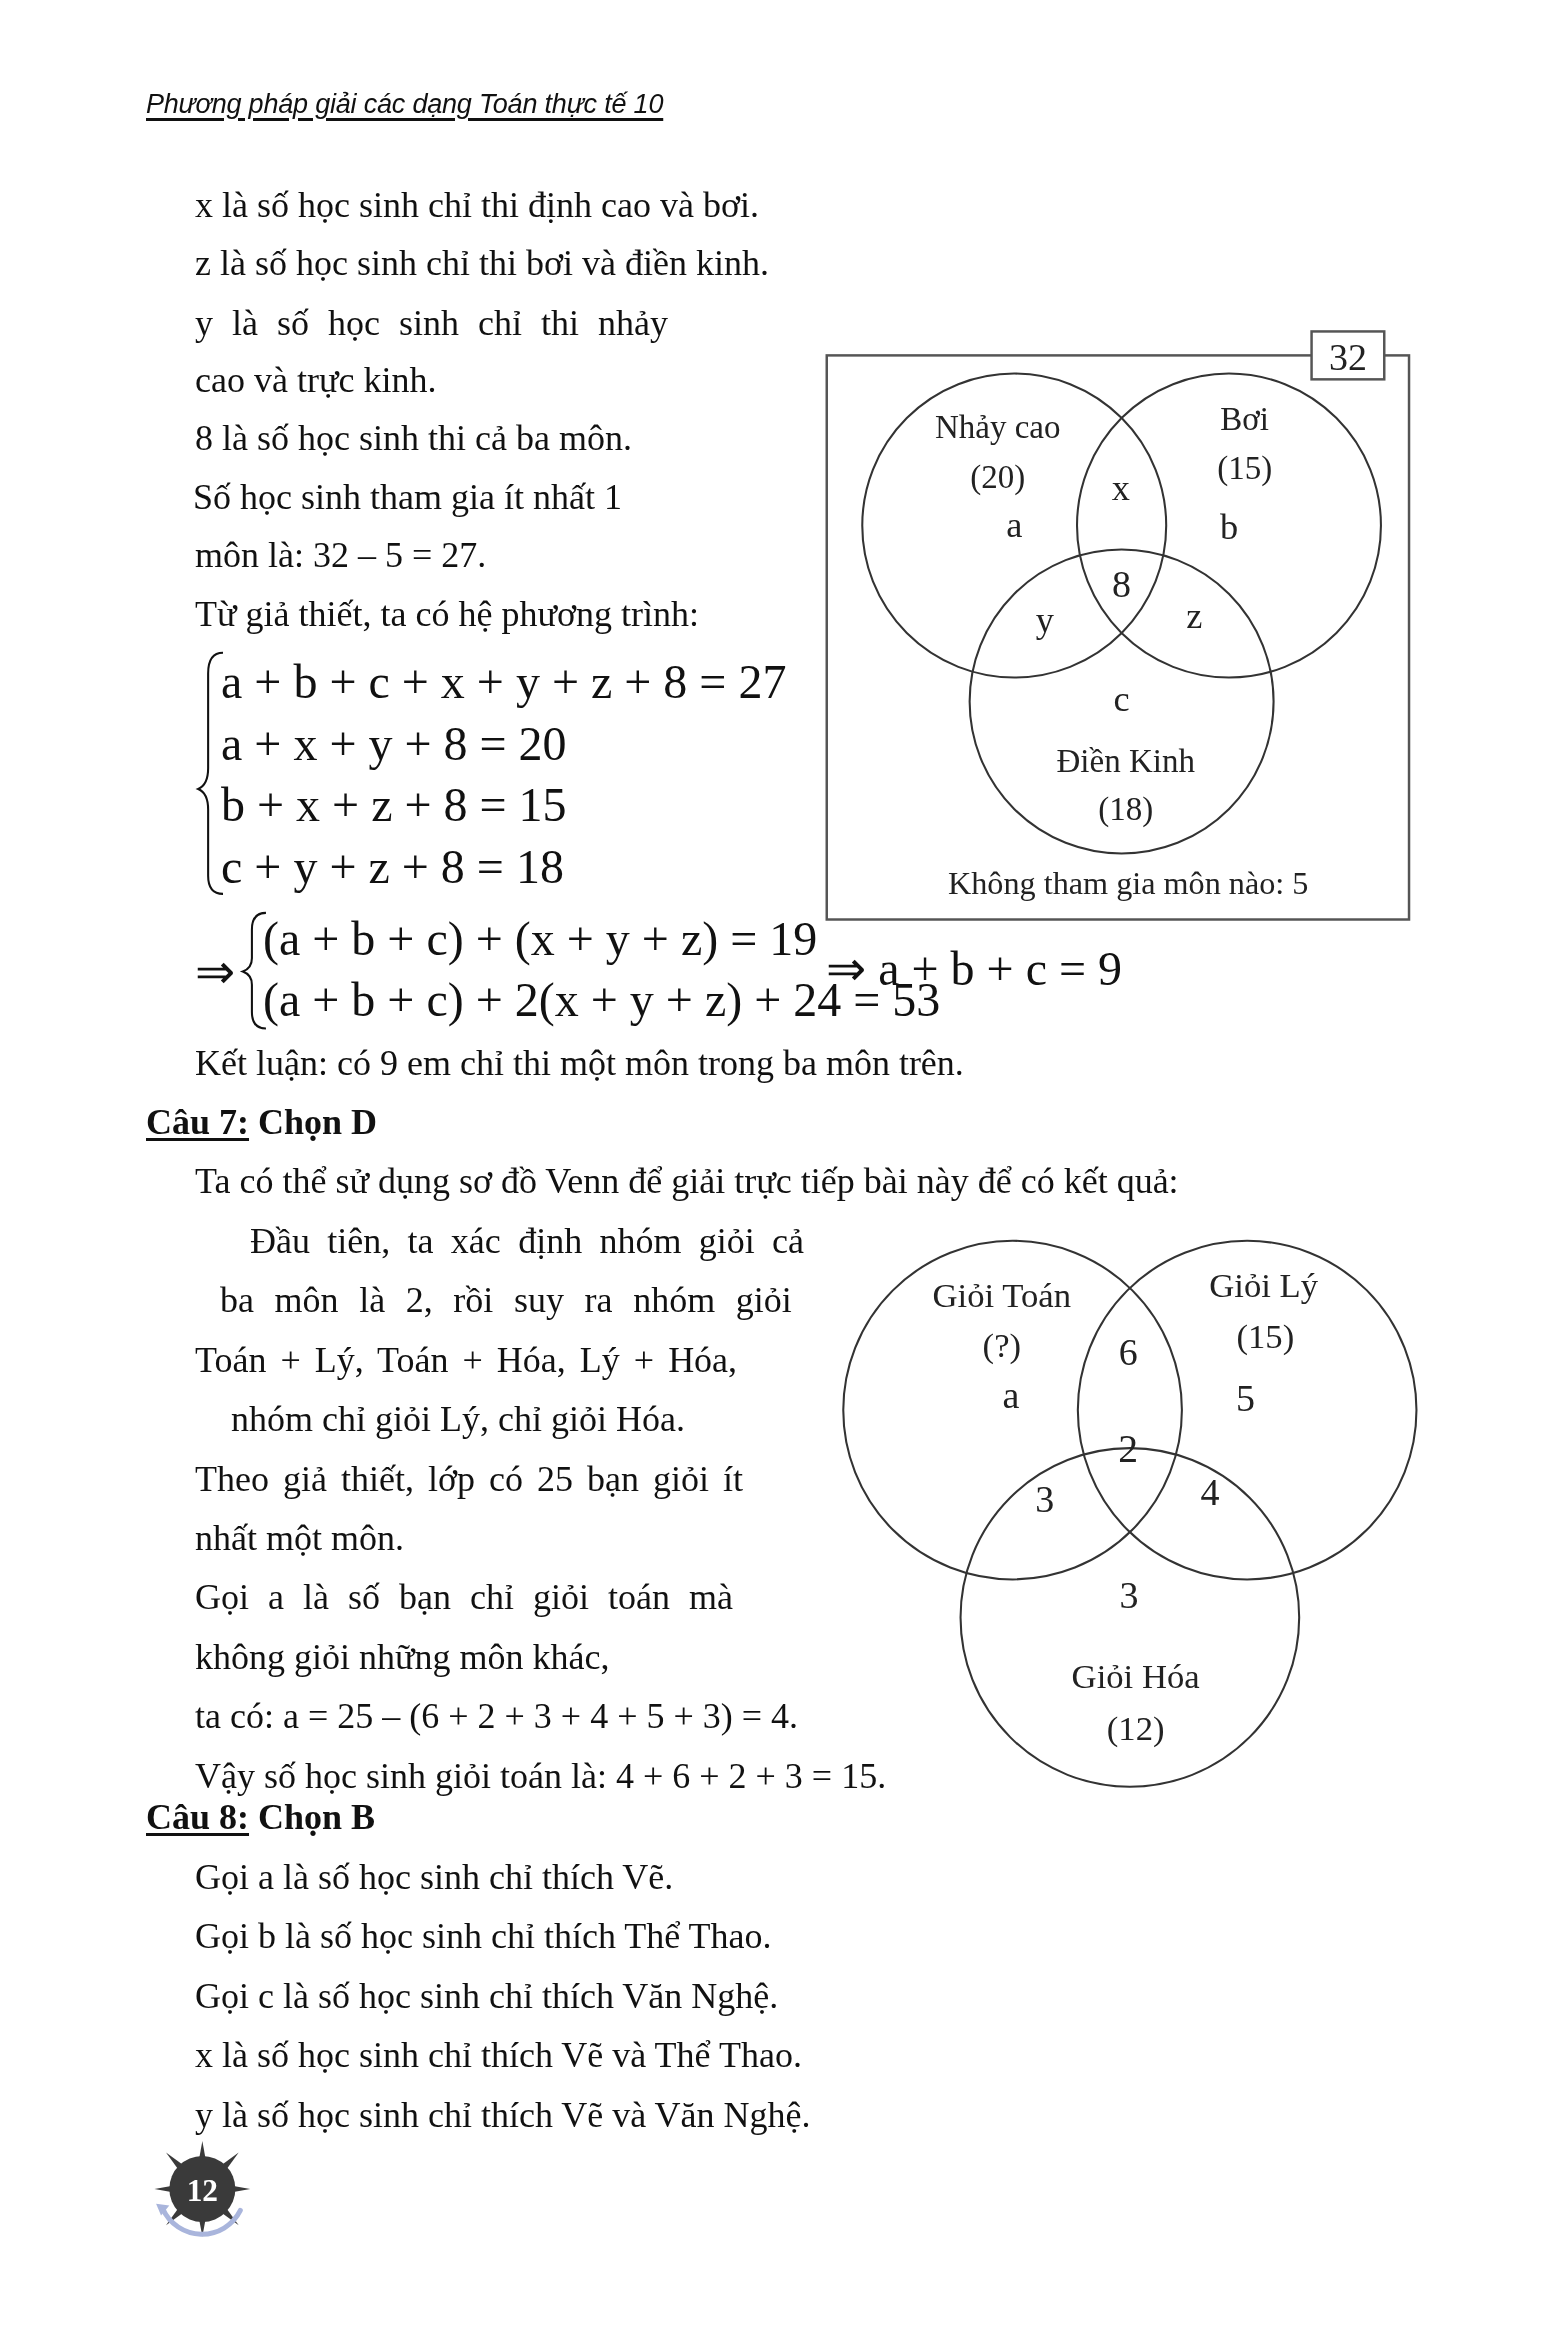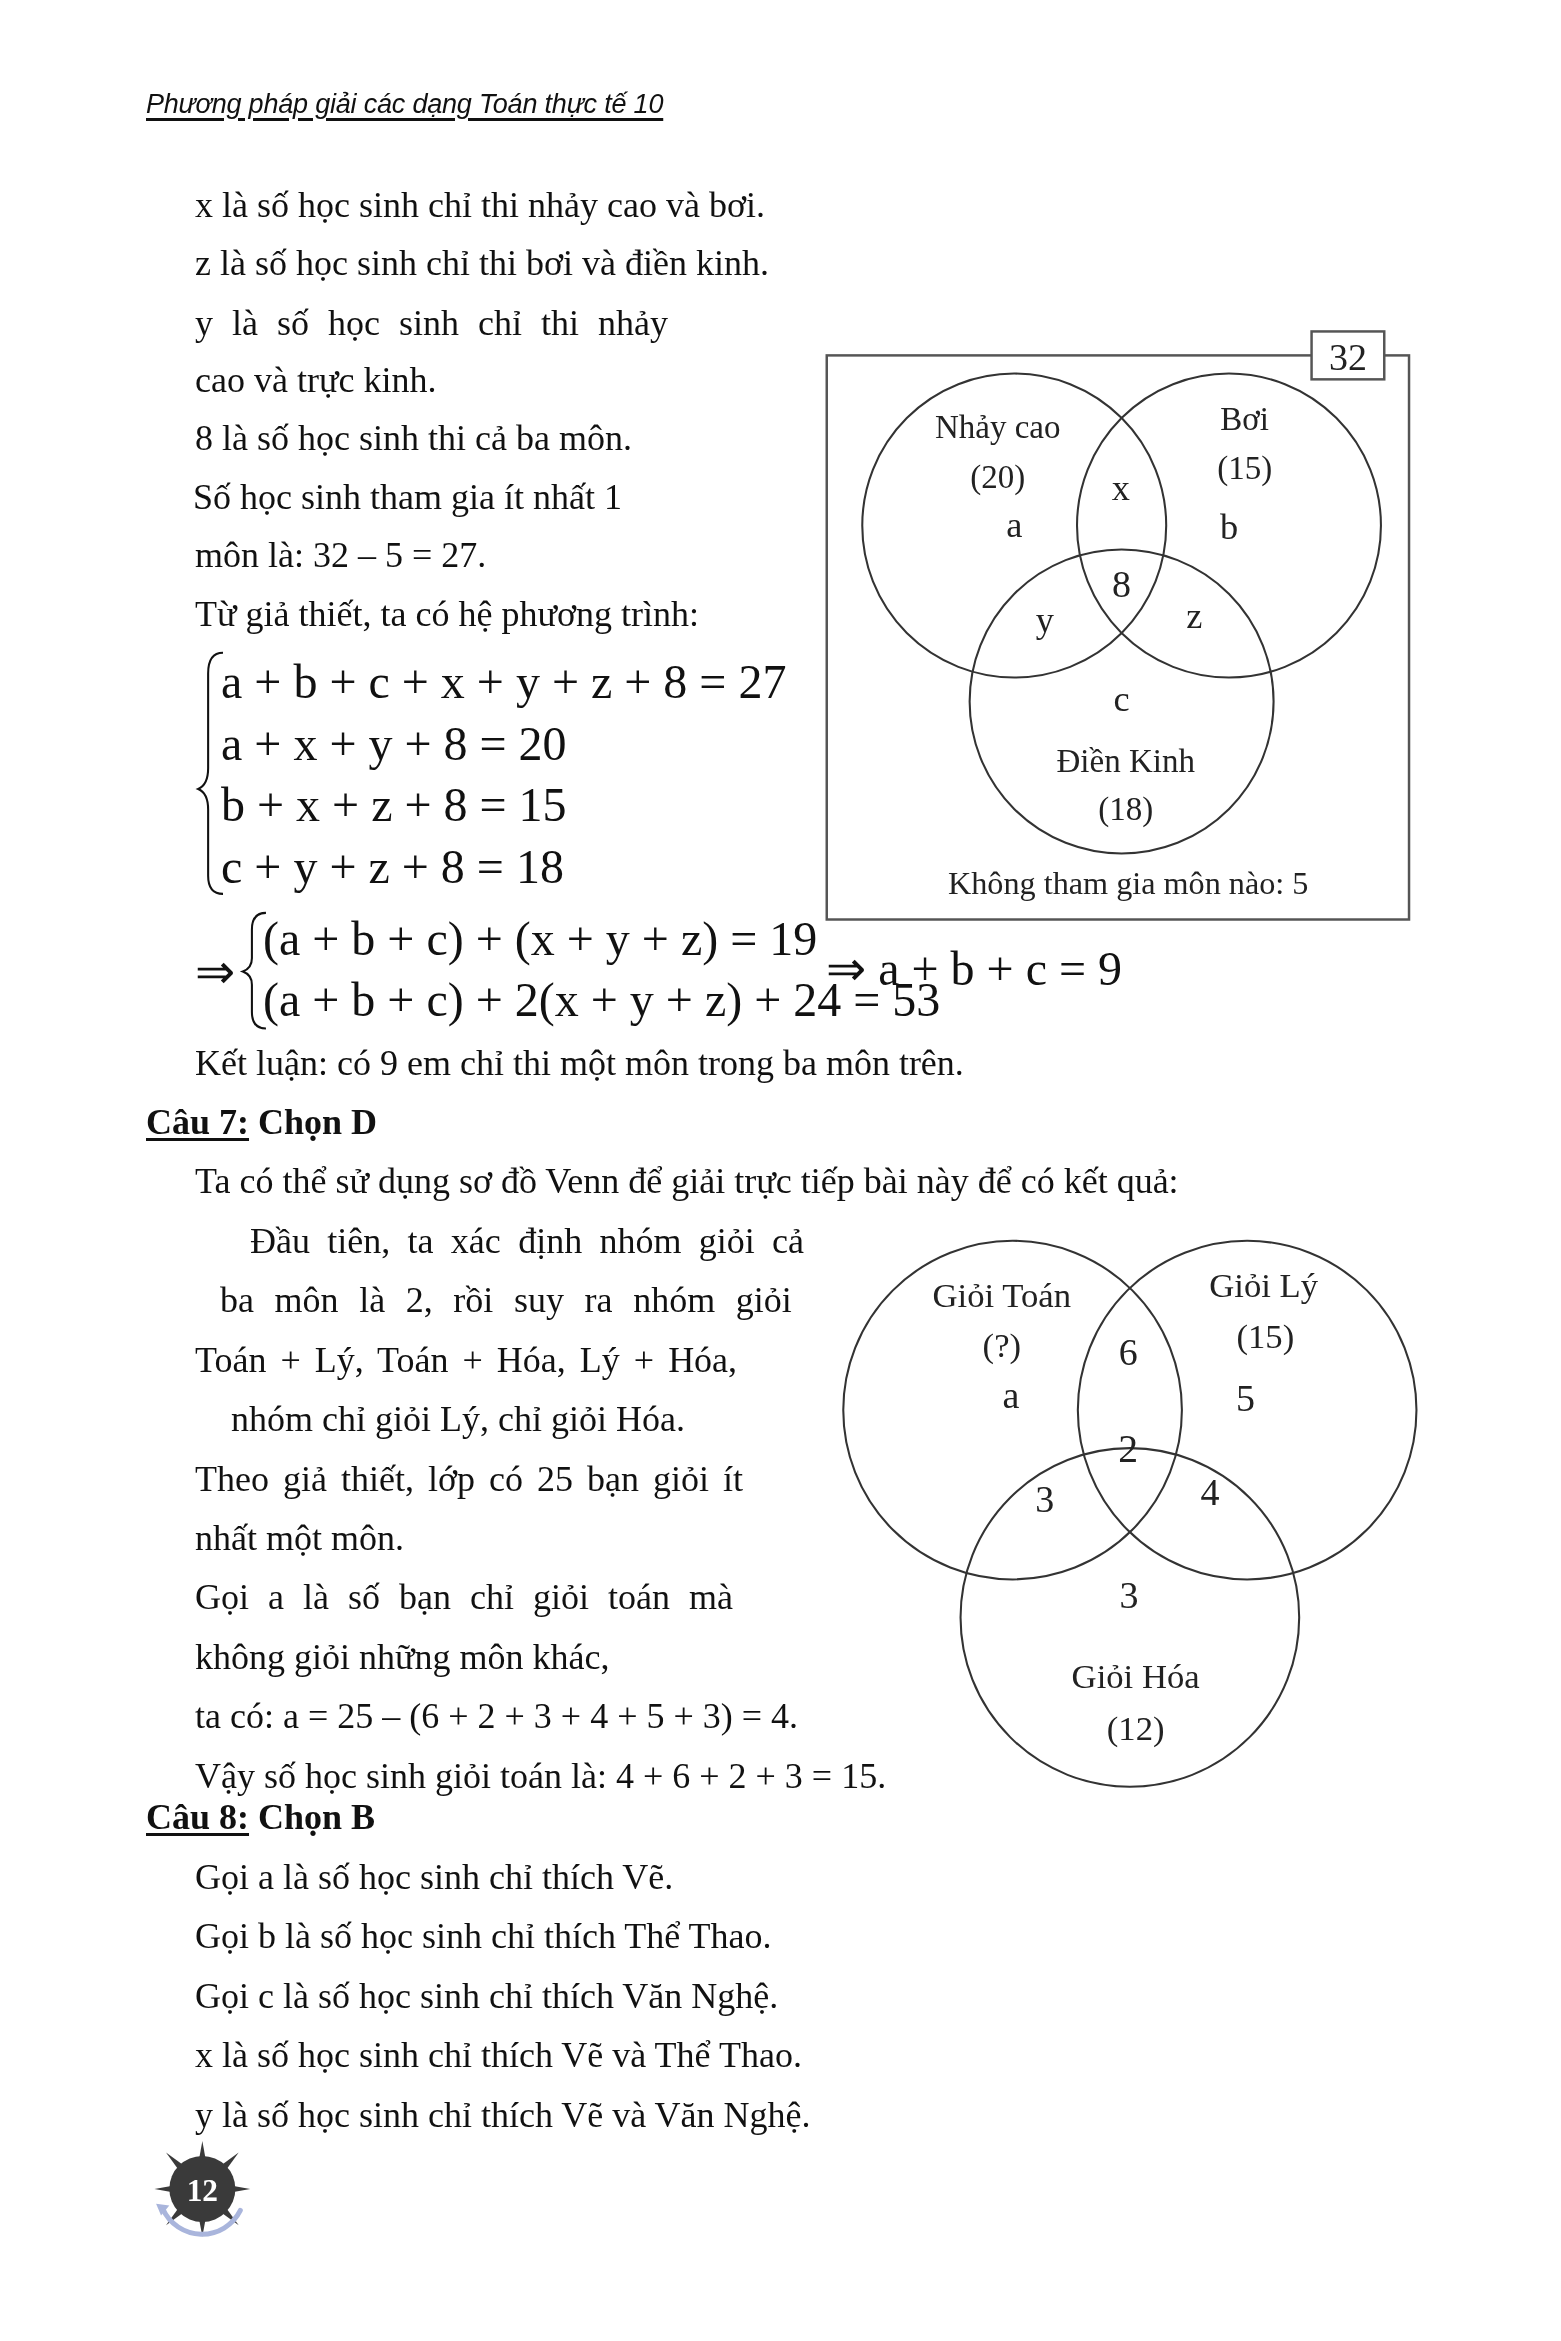--- a/index.html
+++ b/index.html
@@ -18,21 +18,21 @@
   .heading .u { text-decoration: underline; text-decoration-thickness: 2.5px; text-underline-offset: 4.1px; }
   .eq { position: absolute; font-family: "Liberation Serif", serif; font-size: 48px; white-space: nowrap; line-height: 1; }
   svg text { font-family: "Liberation Serif", serif; fill: #222; }
   .venn { position: absolute; left: 0; top: 0; }
 </style>
 </head>
 <body>
 
 <div class="hdr">Phương pháp giải các dạng Toán thực tế 10</div>
 
-<div class="ln" style="left:195px; top:187px;">x là số học sinh chỉ thi nhảy cao và bơi.</div>
+<div class="ln" style="left:195px; top:187px;">x là số học sinh chỉ thi định cao và bơi.</div>
 <div class="ln" style="left:195px; top:245px;">z là số học sinh chỉ thi bơi và điền kinh.</div>
 <div class="ln" style="left:195px; top:305px; width:507px; word-spacing:10px;">y là số học sinh chỉ thi nhảy</div>
 <div class="ln" style="left:195px; top:362px;">cao và trực kinh.</div>
 <div class="ln" style="left:195px; top:420px;">8 là số học sinh thi cả ba môn.</div>
 <div class="ln" style="left:193px; top:479px;">Số học sinh tham gia ít nhất 1</div>
 <div class="ln" style="left:195px; top:537px;">môn là: 32 – 5 = 27.</div>
 <div class="ln" style="left:195px; top:596px;">Từ giả thiết, ta có hệ phương trình:</div>
 
 <svg class="venn" width="1561" height="2342" style="pointer-events:none;" viewBox="0 0 1890 2835">
   <path d="M 270 790 Q 252 790 252 815 L 252 930 Q 252 950 240 955 Q 252 960 252 980 L 252 1060 Q 252 1082 270 1082" fill="none" stroke="#111" stroke-width="2.5"></path>

